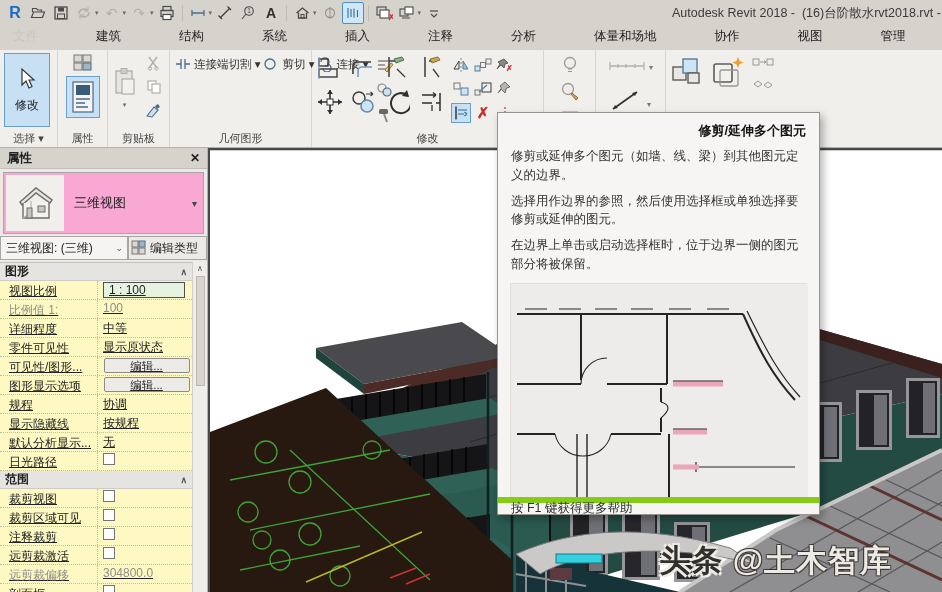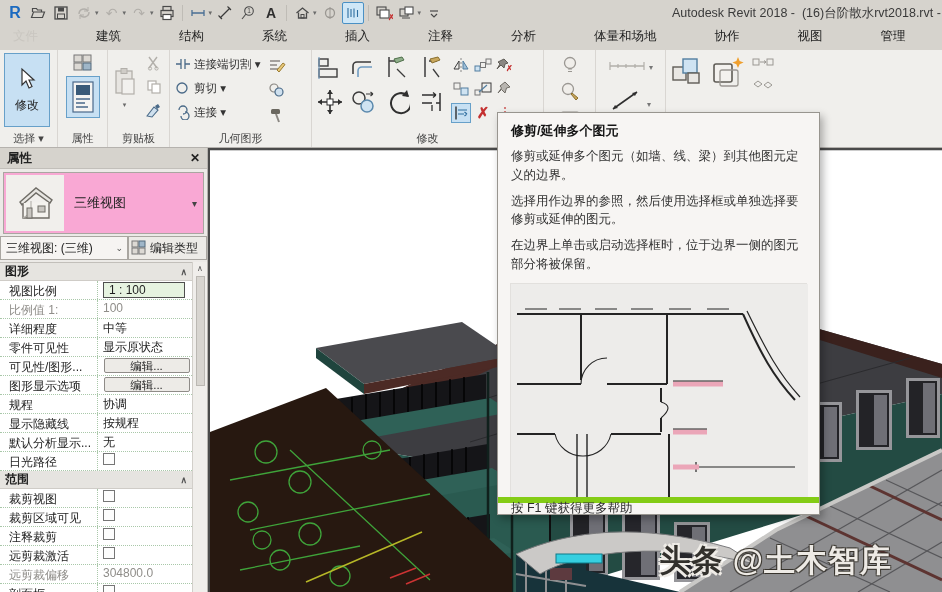--- a/index.html
+++ b/index.html
@@ -35,21 +35,21 @@
             border-bottom:1px solid #b5b2ae; display:flex; }
   .panel { position:relative; height:100%; border-right:1px solid #d9d6d2; padding:3px 4px 16px; }
   .panel-label { position:absolute; bottom:1px; left:0; right:0; text-align:center;
                  font-size:11px; color:#444; white-space:nowrap; }
   .bigbtn { width:46px; height:74px; display:flex; flex-direction:column; align-items:center;
             justify-content:center; gap:4px; font-size:12px; }
   .bigbtn.hl { background:#c7e0f3; border:1px solid #67a0c9; }
   .stack { display:flex; flex-direction:column; align-items:center; gap:3px; }
   .sicon { width:22px; height:20px; display:flex; align-items:center; justify-content:center; }
   .sicon.hl { background:#c7e0f3; border:1px solid #67a0c9; width:34px; height:42px; }
-  .geo-col { display:flex; flex-direction:column; gap:2px; font-size:11.5px; color:#333; }
+  .geo-col { display:flex; gap:2px; font-size:11.5px; color:#333; }
   .geo-item { display:flex; align-items:center; gap:4px; white-space:nowrap; height:22px; }
   .mod-grid { display:flex; gap:6px; }
   .mod-col2 { display:flex; flex-direction:column; gap:4px; }
   .mrow { display:flex; gap:8px; }
   .micon { width:26px; height:30px; display:flex; align-items:center; justify-content:center; }
   .small-grid { display:grid; grid-template-columns:repeat(3,22px); grid-auto-rows:24px;
                 align-items:center; justify-items:center; }
   .tinyicon { width:20px; height:20px; display:flex; align-items:center; justify-content:center; }
   .tinyicon.hl { background:#c7e0f3; border:1px solid #67a0c9; }
   .del-x { color:#c43030; font-size:15px; font-weight:bold; }
@@ -73,21 +73,21 @@
                 padding:0 4px 0 5px; font-size:12px; }
   .inst-caret { font-size:9px; color:#555; }
   .edit-type { flex:1; display:flex; align-items:center; gap:3px; background:#edebe7;
                border:1px solid #a9a6a1; padding:0 2px; font-size:12px; }
   .pgrid { position:absolute; left:0; right:15px; top:114px; bottom:0; overflow:hidden;
            background:#eceae7; border-top:1px solid #c2bfba; }
   .sec-h { height:18px; background:#e6e4e0; border-bottom:1px solid #cfccc7;
            display:flex; align-items:center; justify-content:space-between;
            padding:0 5px; font-weight:bold; font-size:12px; color:#222; }
   .sec-h .chev { font-size:9px; color:#555; }
-  .prow { display:flex; height:19px; background:#ffffff; border-bottom:1px dotted #a9c8a9; }
+  .prow { display:flex; height:19px; background:#fef9c3; border-bottom:1px dotted #a9c8a9;text-decoration:underline; }
   .plabel { width:97px; padding:2px 2px 0 9px; white-space:nowrap; overflow:hidden; color:#1e1e1e; }
   .pval { flex:1; padding:1px 2px 0 5px; border-left:1px dotted #a9c8a9; color:#1e1e1e;
           display:flex; align-items:flex-start; }
   .prow.disabled .plabel, .prow.disabled .pval { color:#8f8d89; }
   .val-box { display:inline-block; border:1px solid #4f4f4f; background:#e6f3e0;
              padding:0 5px; min-width:82px; height:16px; line-height:15px; }
   .btn-edit { margin:0 auto; width:86px; text-align:center; background:#edebe7;
               border:1px solid #8f8c88; border-radius:2px; font-size:11.5px; height:15px;
               line-height:14px; color:#222; }
   .cbox { width:12px; height:12px; border:1px solid #767676; background:#fdfdfd; }
@@ -98,21 +98,21 @@
 
   
   .canvas { position:absolute; left:208px; top:148px; right:0; bottom:0; background:#fff;
             border-top:2px solid #4a4a4a; border-left:2px solid #4a4a4a; }
   .canvas svg { display:block; }
 
   
   .tooltip { position:absolute; left:497px; top:112px; width:323px; height:403px;
              background:#f7f5f3; border:1px solid #98958f; box-shadow:3px 4px 8px rgba(0,0,0,.3);
              z-index:60; font-size:12.5px; color:#333; }
-  .tt-title { font-weight:bold; font-size:13px; color:#141414; padding:9px 13px 3px; }
+  .tt-title { font-weight:bold; font-size:13px; color:#141414; padding:9px 13px 3px;text-align:right; }
   .tt-p { padding:4px 13px 3px; line-height:1.5; }
   .tt-img { margin:6px 12px 0; height:216px; background:#edecea; border:1px solid #e2e0dd; }
   .tt-footer { position:absolute; bottom:0; left:0; right:0; height:17px;
                border-top:6px solid #84cc16; display:flex; align-items:center;
                padding:0 13px; background:#f7f5f3; color:#2c2c2c; }
 
   
   .watermark { position:absolute; right:50px; bottom:10px; z-index:70; white-space:nowrap;
                font-size:31px; font-weight:bold; letter-spacing:1px; }
   .wm-prefix { color:#32302c;

